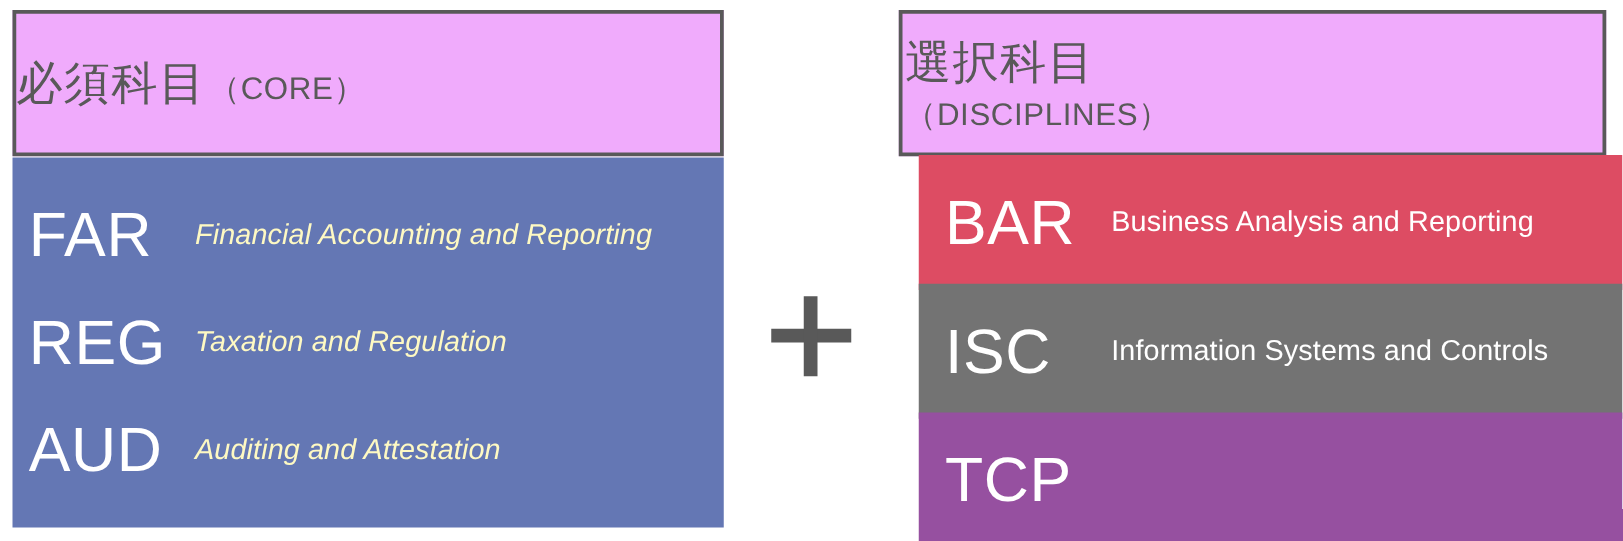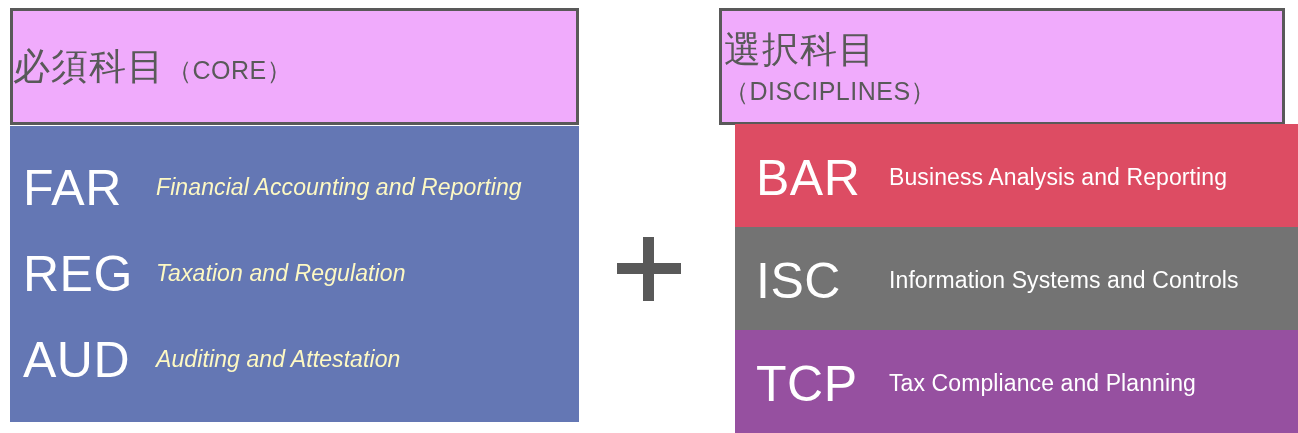--- a/index.html
+++ b/index.html
@@ -199,17 +199,16 @@
     <div class="disc-row" id="disc-row-0" style="background: rgb(221, 76, 99);">
       <span class="code">BAR</span>
       <span class="desc">Business Analysis and Reporting</span>
     </div>
     <div class="disc-row" id="disc-row-1" style="background: #737373;">
       <span class="code">ISC</span>
       <span class="desc">Information Systems and Controls</span>
     </div>
     <div class="disc-row" id="disc-row-2" style="background: rgb(150, 80, 160);">
       <span class="code">TCP</span>
-      <span class="desc">Tax Compliance and Planning</span>
     </div>
   </div>
 
 </div>
 
 </body></html>

